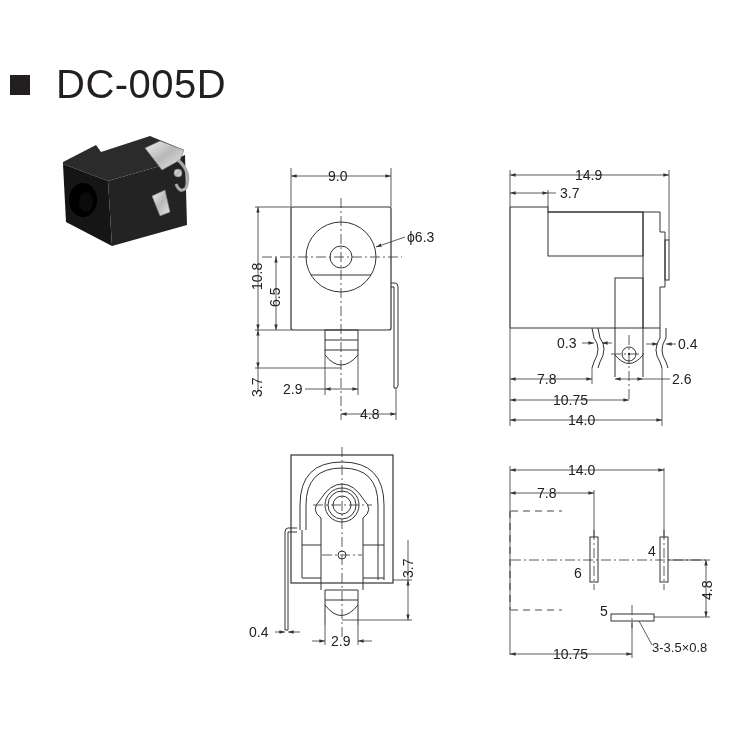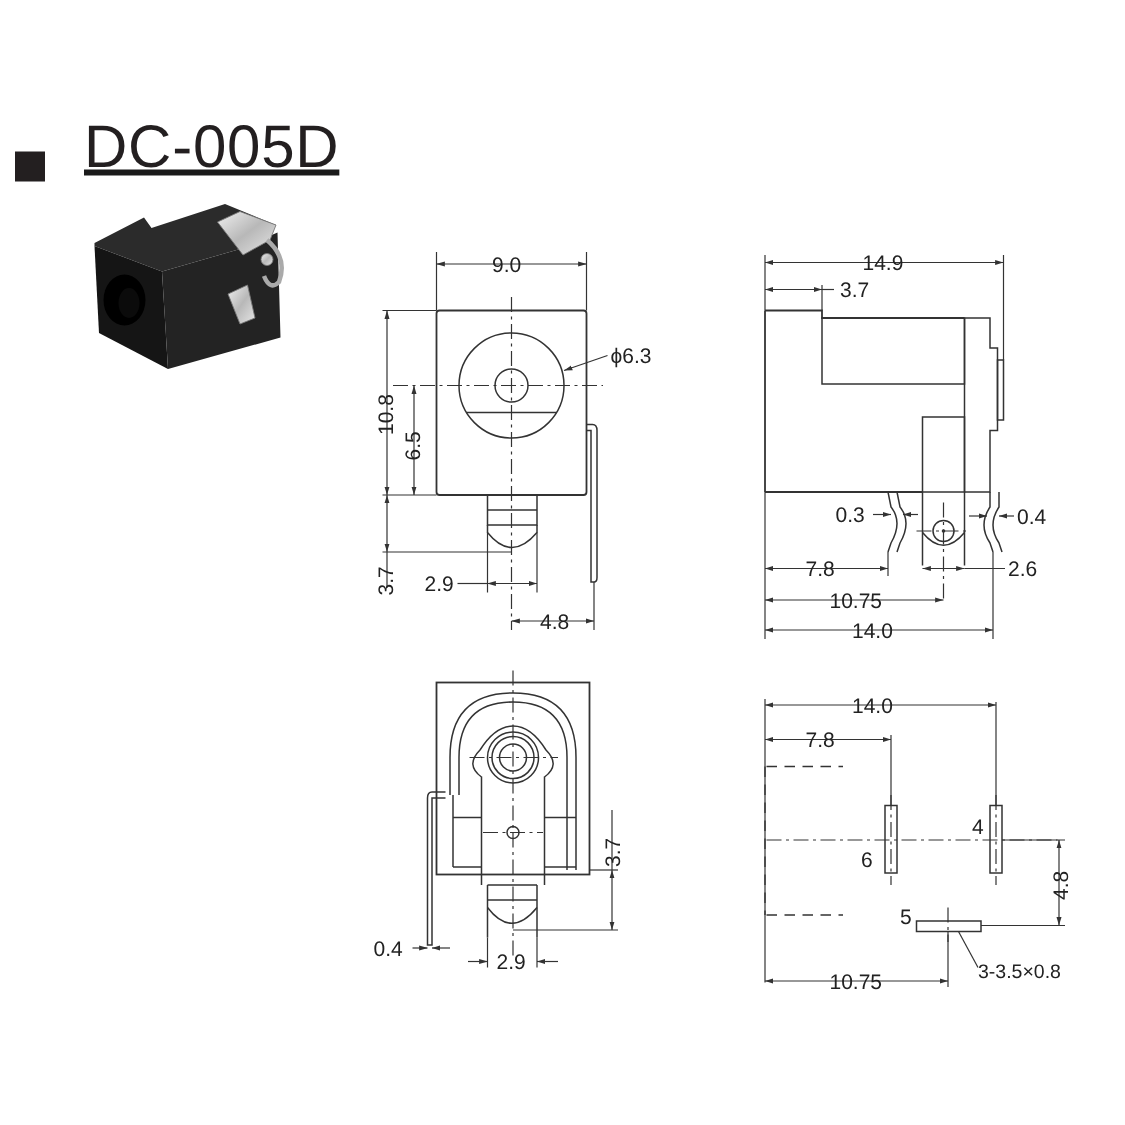--- a/index.html
+++ b/index.html
@@ -1,18 +1,18 @@
 <!DOCTYPE html>
 <html><head>
   <meta charset="utf-8">
   <style>
     html, body { margin: 0; padding: 0; background: #ffffff; }
     body { width: 750px; height: 750px; position: relative; overflow: hidden;
            font-family: "Liberation Sans", sans-serif; color: #1a1a1a; }
-    .title-wrap { position: absolute; left: 10px; top: 76px; display: flex; align-items: flex-end; text-decoration: underline; }
+    .title-wrap { position: absolute; left: 10px; top: 62px; display: flex; align-items: center; }
     .title-square { width: 20px; height: 20px; background: #231f20; margin-right: 26px; }
     .title-text { font-size: 40px; font-weight: 400; letter-spacing: 0.5px; color: #231f20; }
     svg.drawing { position: absolute; left: 0; top: 0; }
     .ln { stroke: #333; stroke-width: 1; fill: none; }
     .thk { stroke: #333; stroke-width: 1.2; fill: none; }
     .cl { stroke: #333; stroke-width: 0.8; fill: none; stroke-dasharray: 10 3 2 3; }
     .dash { stroke: #333; stroke-width: 0.9; fill: none; stroke-dasharray: 7 5; }
     .dim { stroke: #333; stroke-width: 0.8; fill: none; }
     .arrow { fill: #333; }
     text.lbl { font-family: "Liberation Sans", sans-serif; font-size: 14px; fill: #222; }

